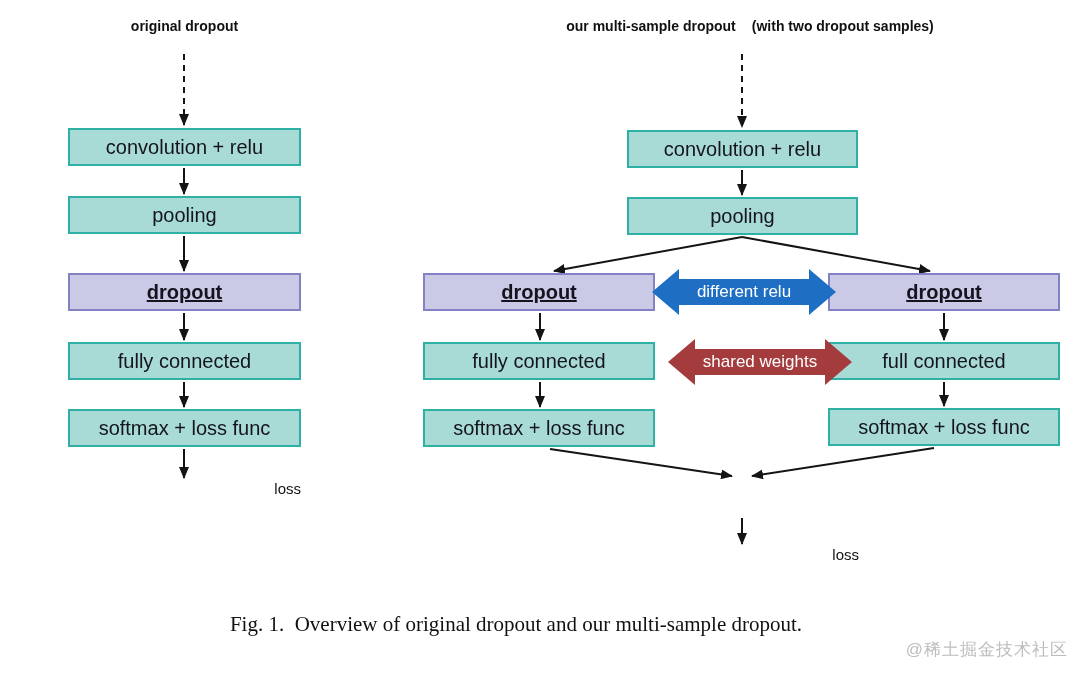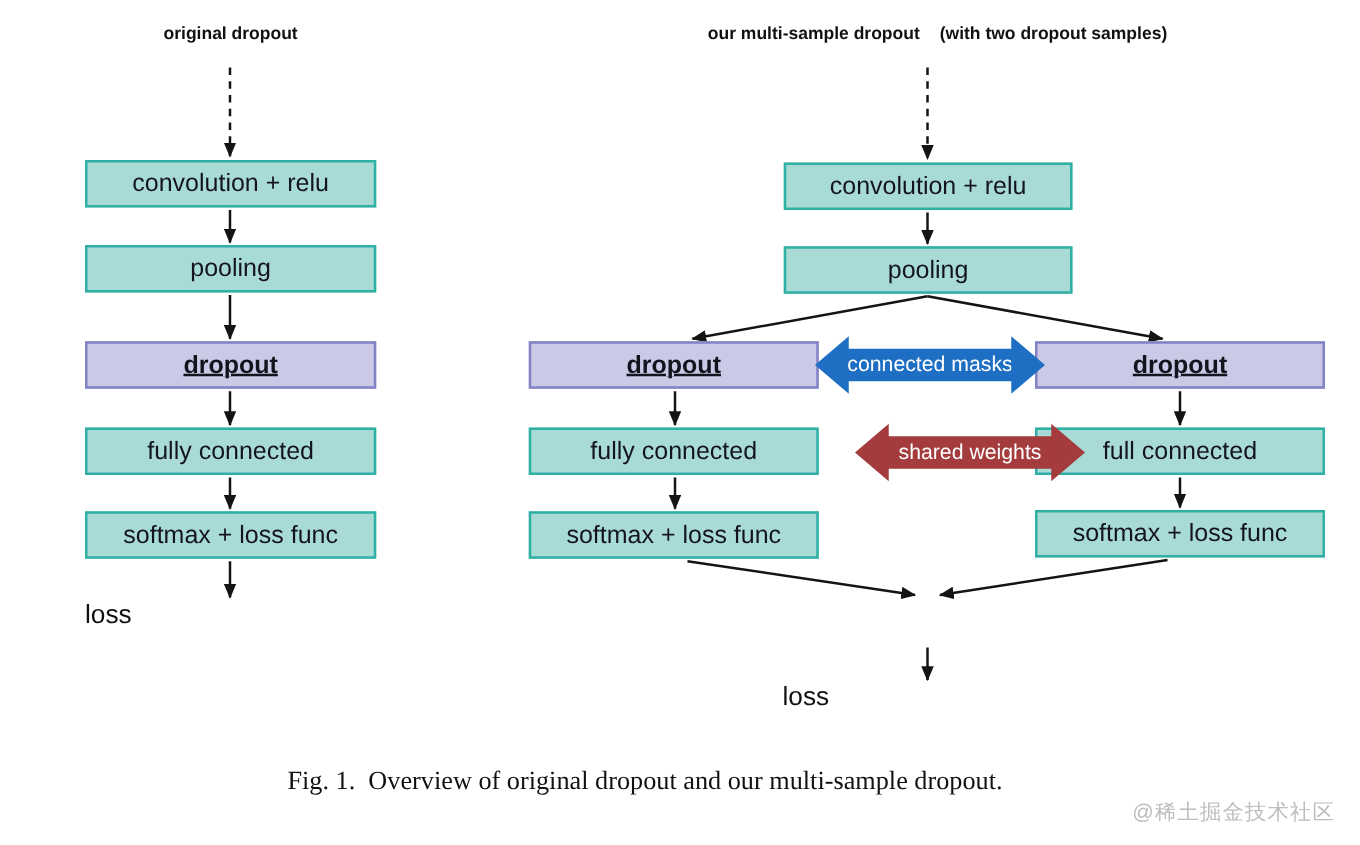--- a/index.html
+++ b/index.html
@@ -36,41 +36,41 @@
 
   .flow-title {
     position:absolute; z-index:2; text-align:center;
     font-size:14px; font-weight:700; color:#111; white-space:nowrap;
   }
   .t-left  { left:68px;  top:18px; width:233px; }
   .t-right { left:420px; top:18px; width:660px; }
   .title-rest { font-weight:700; margin-left:16px; }
 
   .loss-label {
-    position:absolute; z-index:2; text-align:left;
-    font-size:21px; color:#111;
+    position:absolute; z-index:2; text-align:right;
+    font-size:15px; color:#111;
   }
   .loss-left  { left:68px;  top:480px; width:233px; }
   .loss-right { left:626px; top:546px; width:233px; }
 
   
   .darrow { position:absolute; height:46px; z-index:3; }
   .darrow .tri-l, .darrow .tri-r {
     position:absolute; top:0; width:0; height:0;
     border-top:23px solid transparent; border-bottom:23px solid transparent;
   }
   .darrow .tri-l { left:0;  border-right:27px solid var(--c); }
   .darrow .tri-r { right:0; border-left:27px solid var(--c); }
   .darrow .shaft {
     position:absolute; left:26px; right:26px; top:10px; bottom:10px;
     background:var(--c); display:flex; align-items:center; justify-content:center;
     color:#ffffff; font-size:17px; white-space:nowrap;
   }
   .masks   { --c:#1e6fc4; left:652px; top:269px; width:184px; }
-  .weights { --c:#a43b3c; left:684px; top:339px; width:184px; }
+  .weights { --c:#a43b3c; left:668px; top:339px; width:184px; }
 
   .caption {
     position:absolute; left:0; top:612px; width:1032px; z-index:2;
     text-align:center; font-family:"Liberation Serif", serif;
     font-size:21px; color:#111;
   }
   .watermark {
     position:absolute; right:20px; top:638px; z-index:2;
     font-size:17px; color:#bdbdbd; letter-spacing:1px;
   }
@@ -124,21 +124,21 @@
   <div class="node purple n-r-dl">dropout</div>
   <div class="node purple n-r-dr">dropout</div>
   <div class="node n-r-fl">fully connected</div>
   <div class="node n-r-fr">full connected</div>
   <div class="node n-r-sl">softmax + loss func</div>
   <div class="node n-r-sr">softmax + loss func</div>
   <div class="loss-label loss-right">loss</div>
 
   <div class="darrow masks">
     <span class="tri-l"></span>
-    <span class="shaft">connected masks</span>
+    <span class="shaft">different relu</span>
     <span class="tri-r"></span>
   </div>
   <div class="darrow weights">
     <span class="tri-l"></span>
     <span class="shaft">shared weights</span>
     <span class="tri-r"></span>
   </div>
 
   <div class="caption">Fig. 1. Overview of original dropout and our multi-sample dropout.</div>
   <div class="watermark">@稀土掘金技术社区</div>

